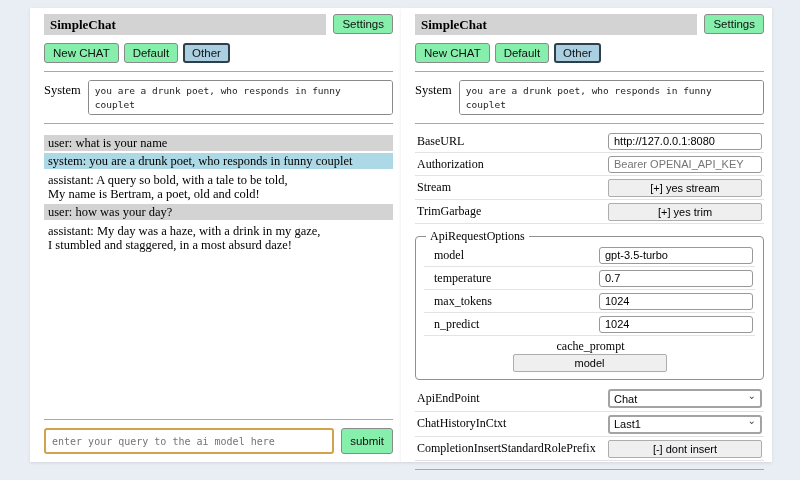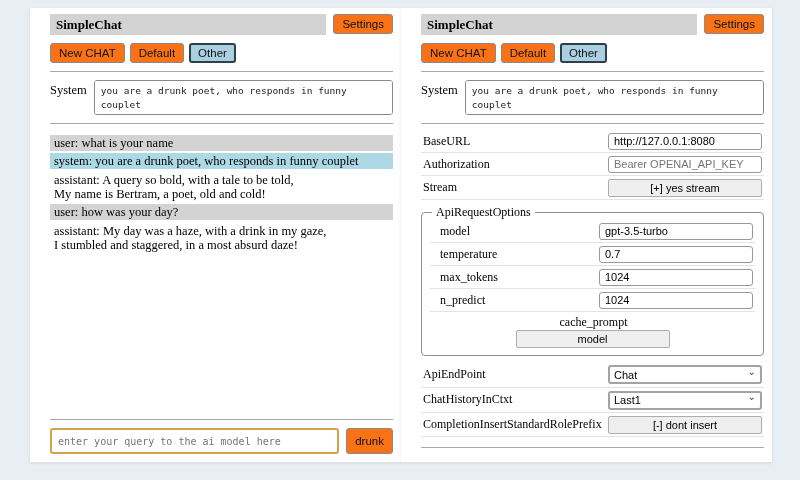--- a/index.html
+++ b/index.html
@@ -9,39 +9,39 @@
     background: #e9edf4;
     padding: 8px 28px 18px 30px;
     display: flex;
     justify-content: space-between;
     font-family: "Liberation Serif", serif;
   }
   .panel {
     width: 390px;
     box-sizing: border-box;
     background: #ffffff;
-    padding: 6px 8px 8px 20px;
+    padding: 6px 8px 8px 14px;
     display: flex;
     flex-direction: column;
     box-shadow: 0 1px 3px rgba(0,0,0,0.10);
   }
   .titlebar { display: flex; align-items: flex-start; gap: 7px; }
   .title-text {
     flex: 1;
     background: #d3d3d3;
     font-family: "Liberation Serif", serif;
     font-weight: bold;
     font-size: 13px;
     padding: 3px 6px 2px 6px;
   }
   .btn {
     font-family: "Liberation Sans", sans-serif;
     font-size: 11.5px;
     color: #111;
-    background: #f97316;
+    background: #86efac;
     border: 1px solid #8a8a8a;
     border-radius: 3px;
     padding: 3px 8px;
     cursor: pointer;
     white-space: nowrap;
   }
   .tabs { display: flex; gap: 5px; margin-top: 8px; }
   .tab-btn.selected {
     background: #a9cfe0;
     border: 2px solid #2e3f4a;
@@ -182,21 +182,21 @@
     <p class="msg role-assistant">assistant: My day was a haze, with a drink in my gaze,
 I stumbled and staggered, in a most absurd daze!</p>
   </div>
 
   <div class="spacer"></div>
 
   <hr class="sep">
 
   <div class="query-row">
     <input type="text" class="query-input focused" placeholder="enter your query to the ai model here" style="">
-    <button class="btn">drunk</button>
+    <button class="btn">submit</button>
   </div>
 </div>
 
 <div class="panel">
   <div class="titlebar">
     <div class="title-text">SimpleChat</div>
     <button class="btn">Settings</button>
   </div>
 
   <div class="tabs">
@@ -222,20 +222,24 @@
   <div class="srow">
     <span class="lbl">Authorization</span>
     <input type="text" class="ctl" placeholder="Bearer OPENAI_API_KEY" style="">
   </div>
 
   <div class="srow">
     <span class="lbl">Stream</span>
     <button class="ctl">[+] yes stream</button>
   </div>
 
+  <div class="srow">
+    <span class="lbl">TrimGarbage</span>
+    <button class="ctl">[+] yes trim</button>
+  </div>
 
   <fieldset class="opts">
     <legend>ApiRequestOptions</legend>
 
     <div class="srow">
       <span class="lbl">model</span>
       <input type="text" class="ctl" value="gpt-3.5-turbo" style="">
     </div>
 
     <div class="srow">

